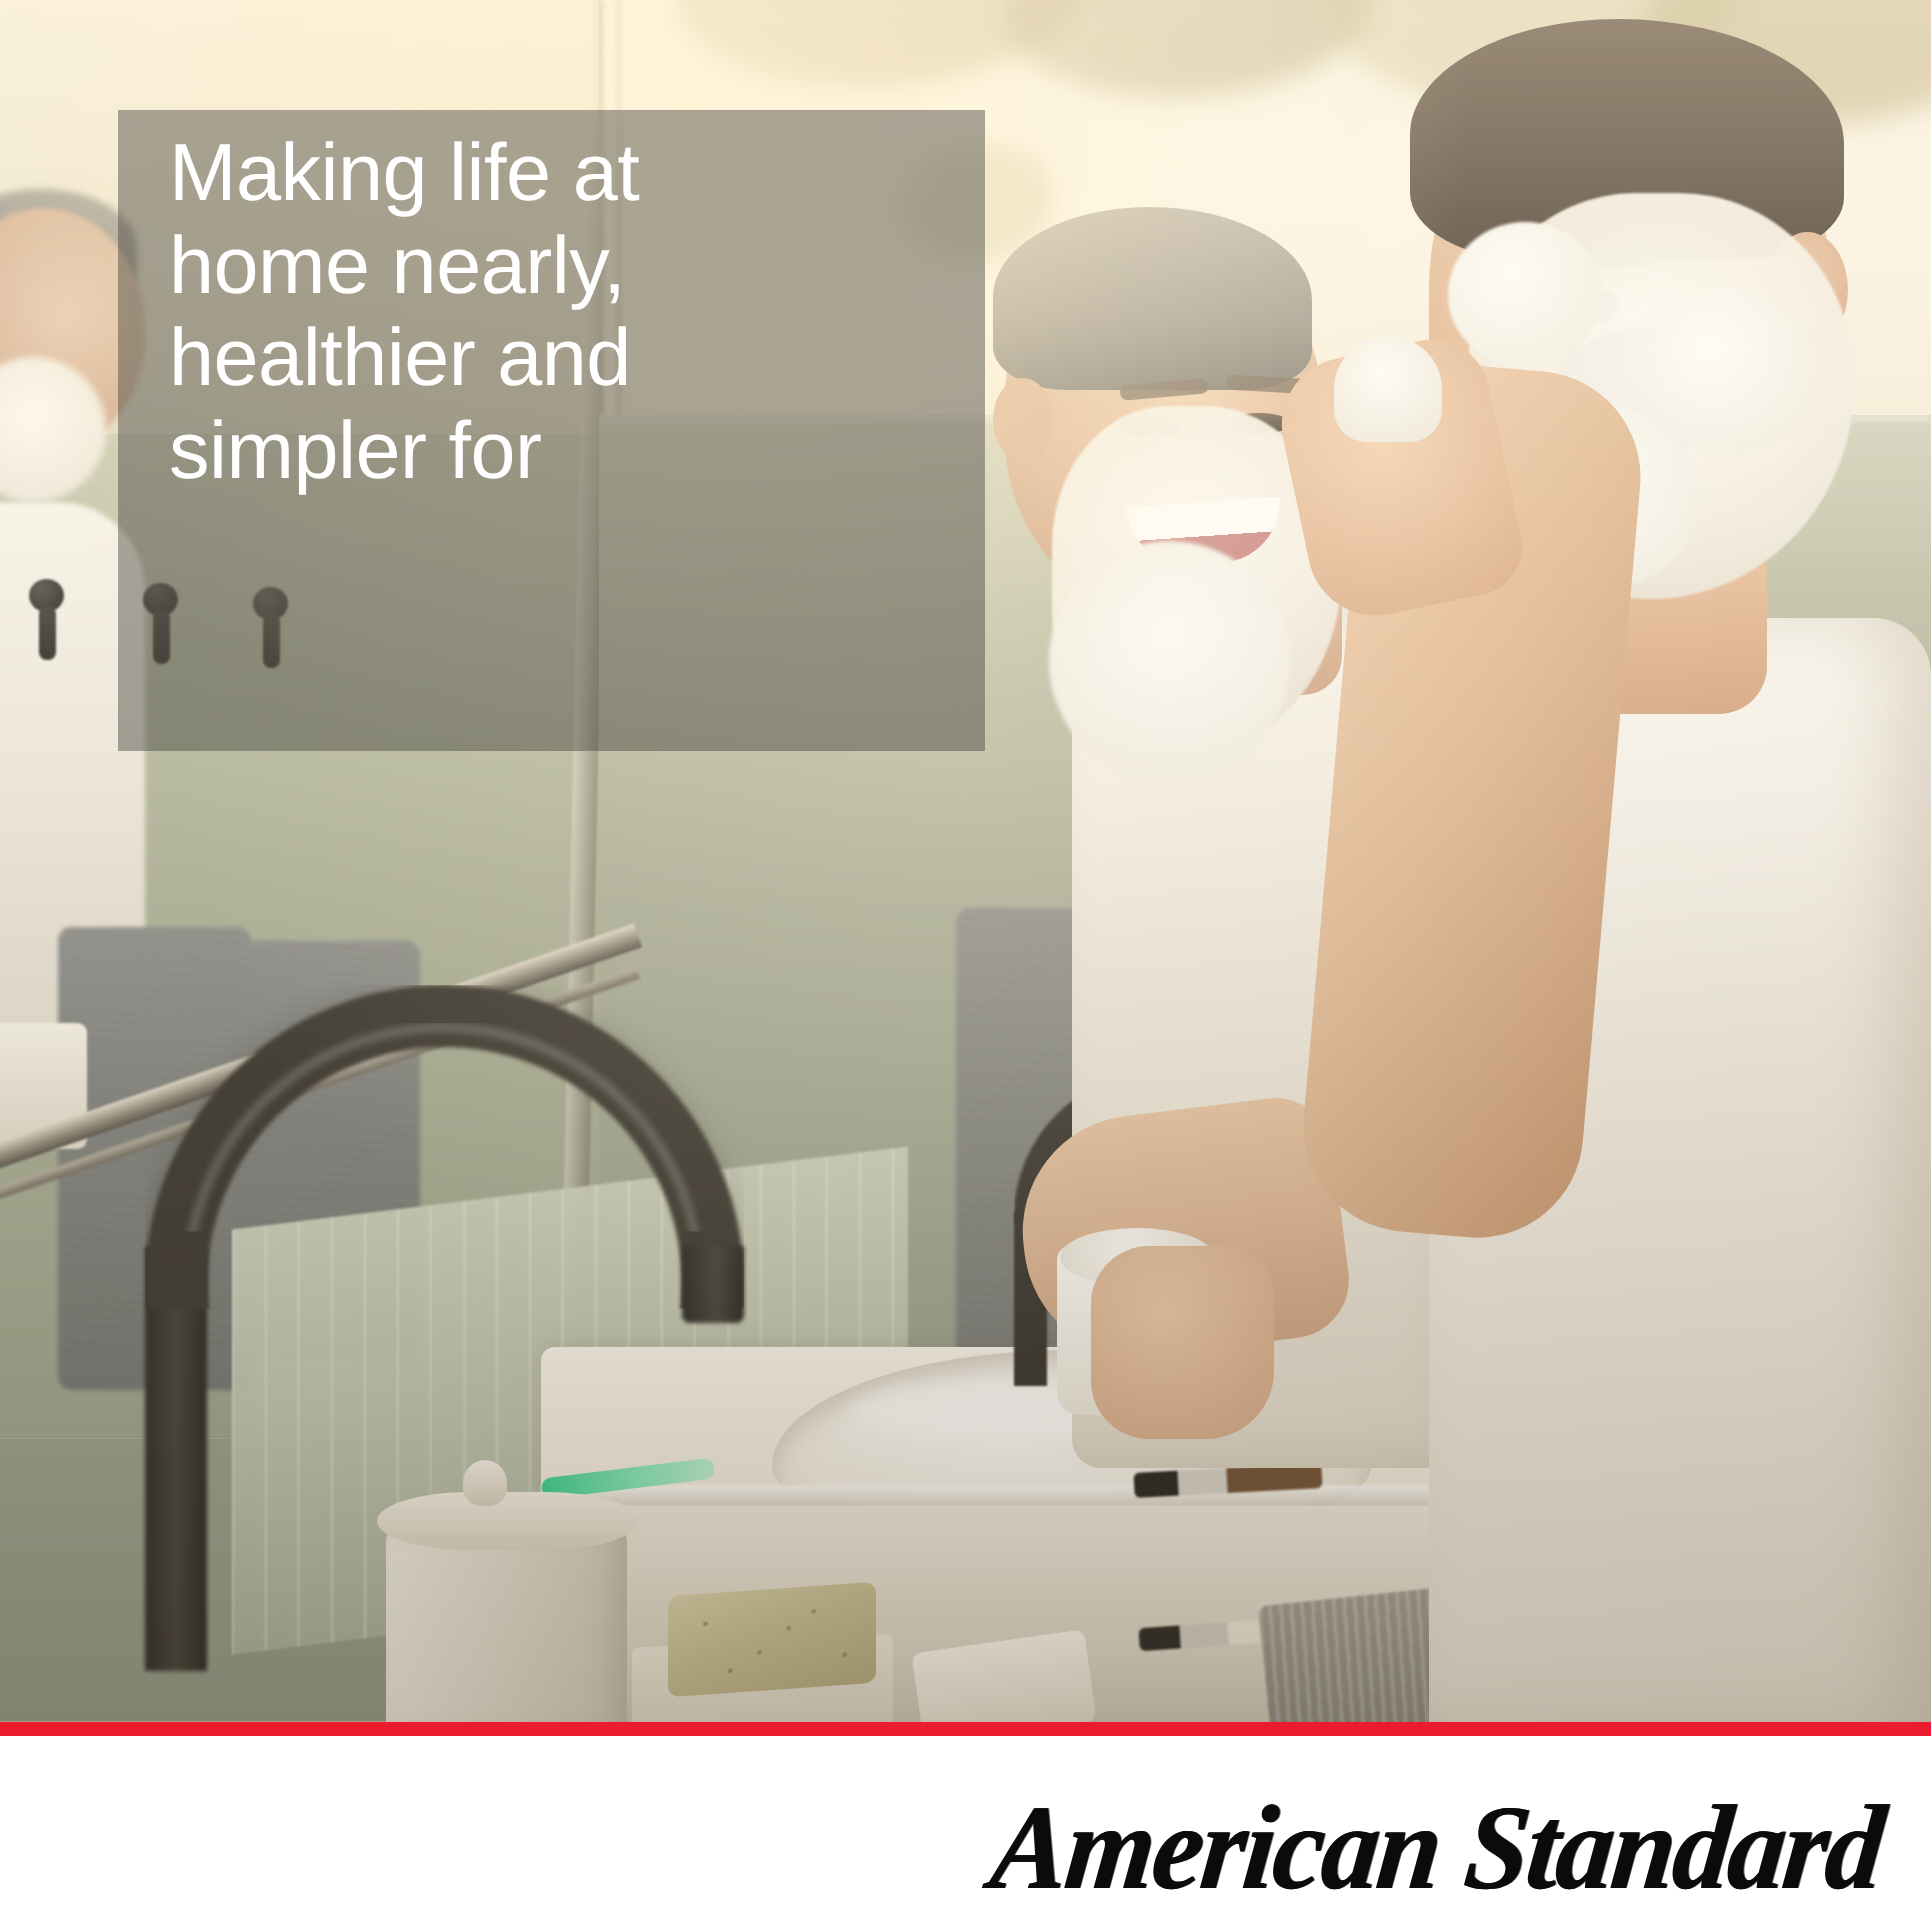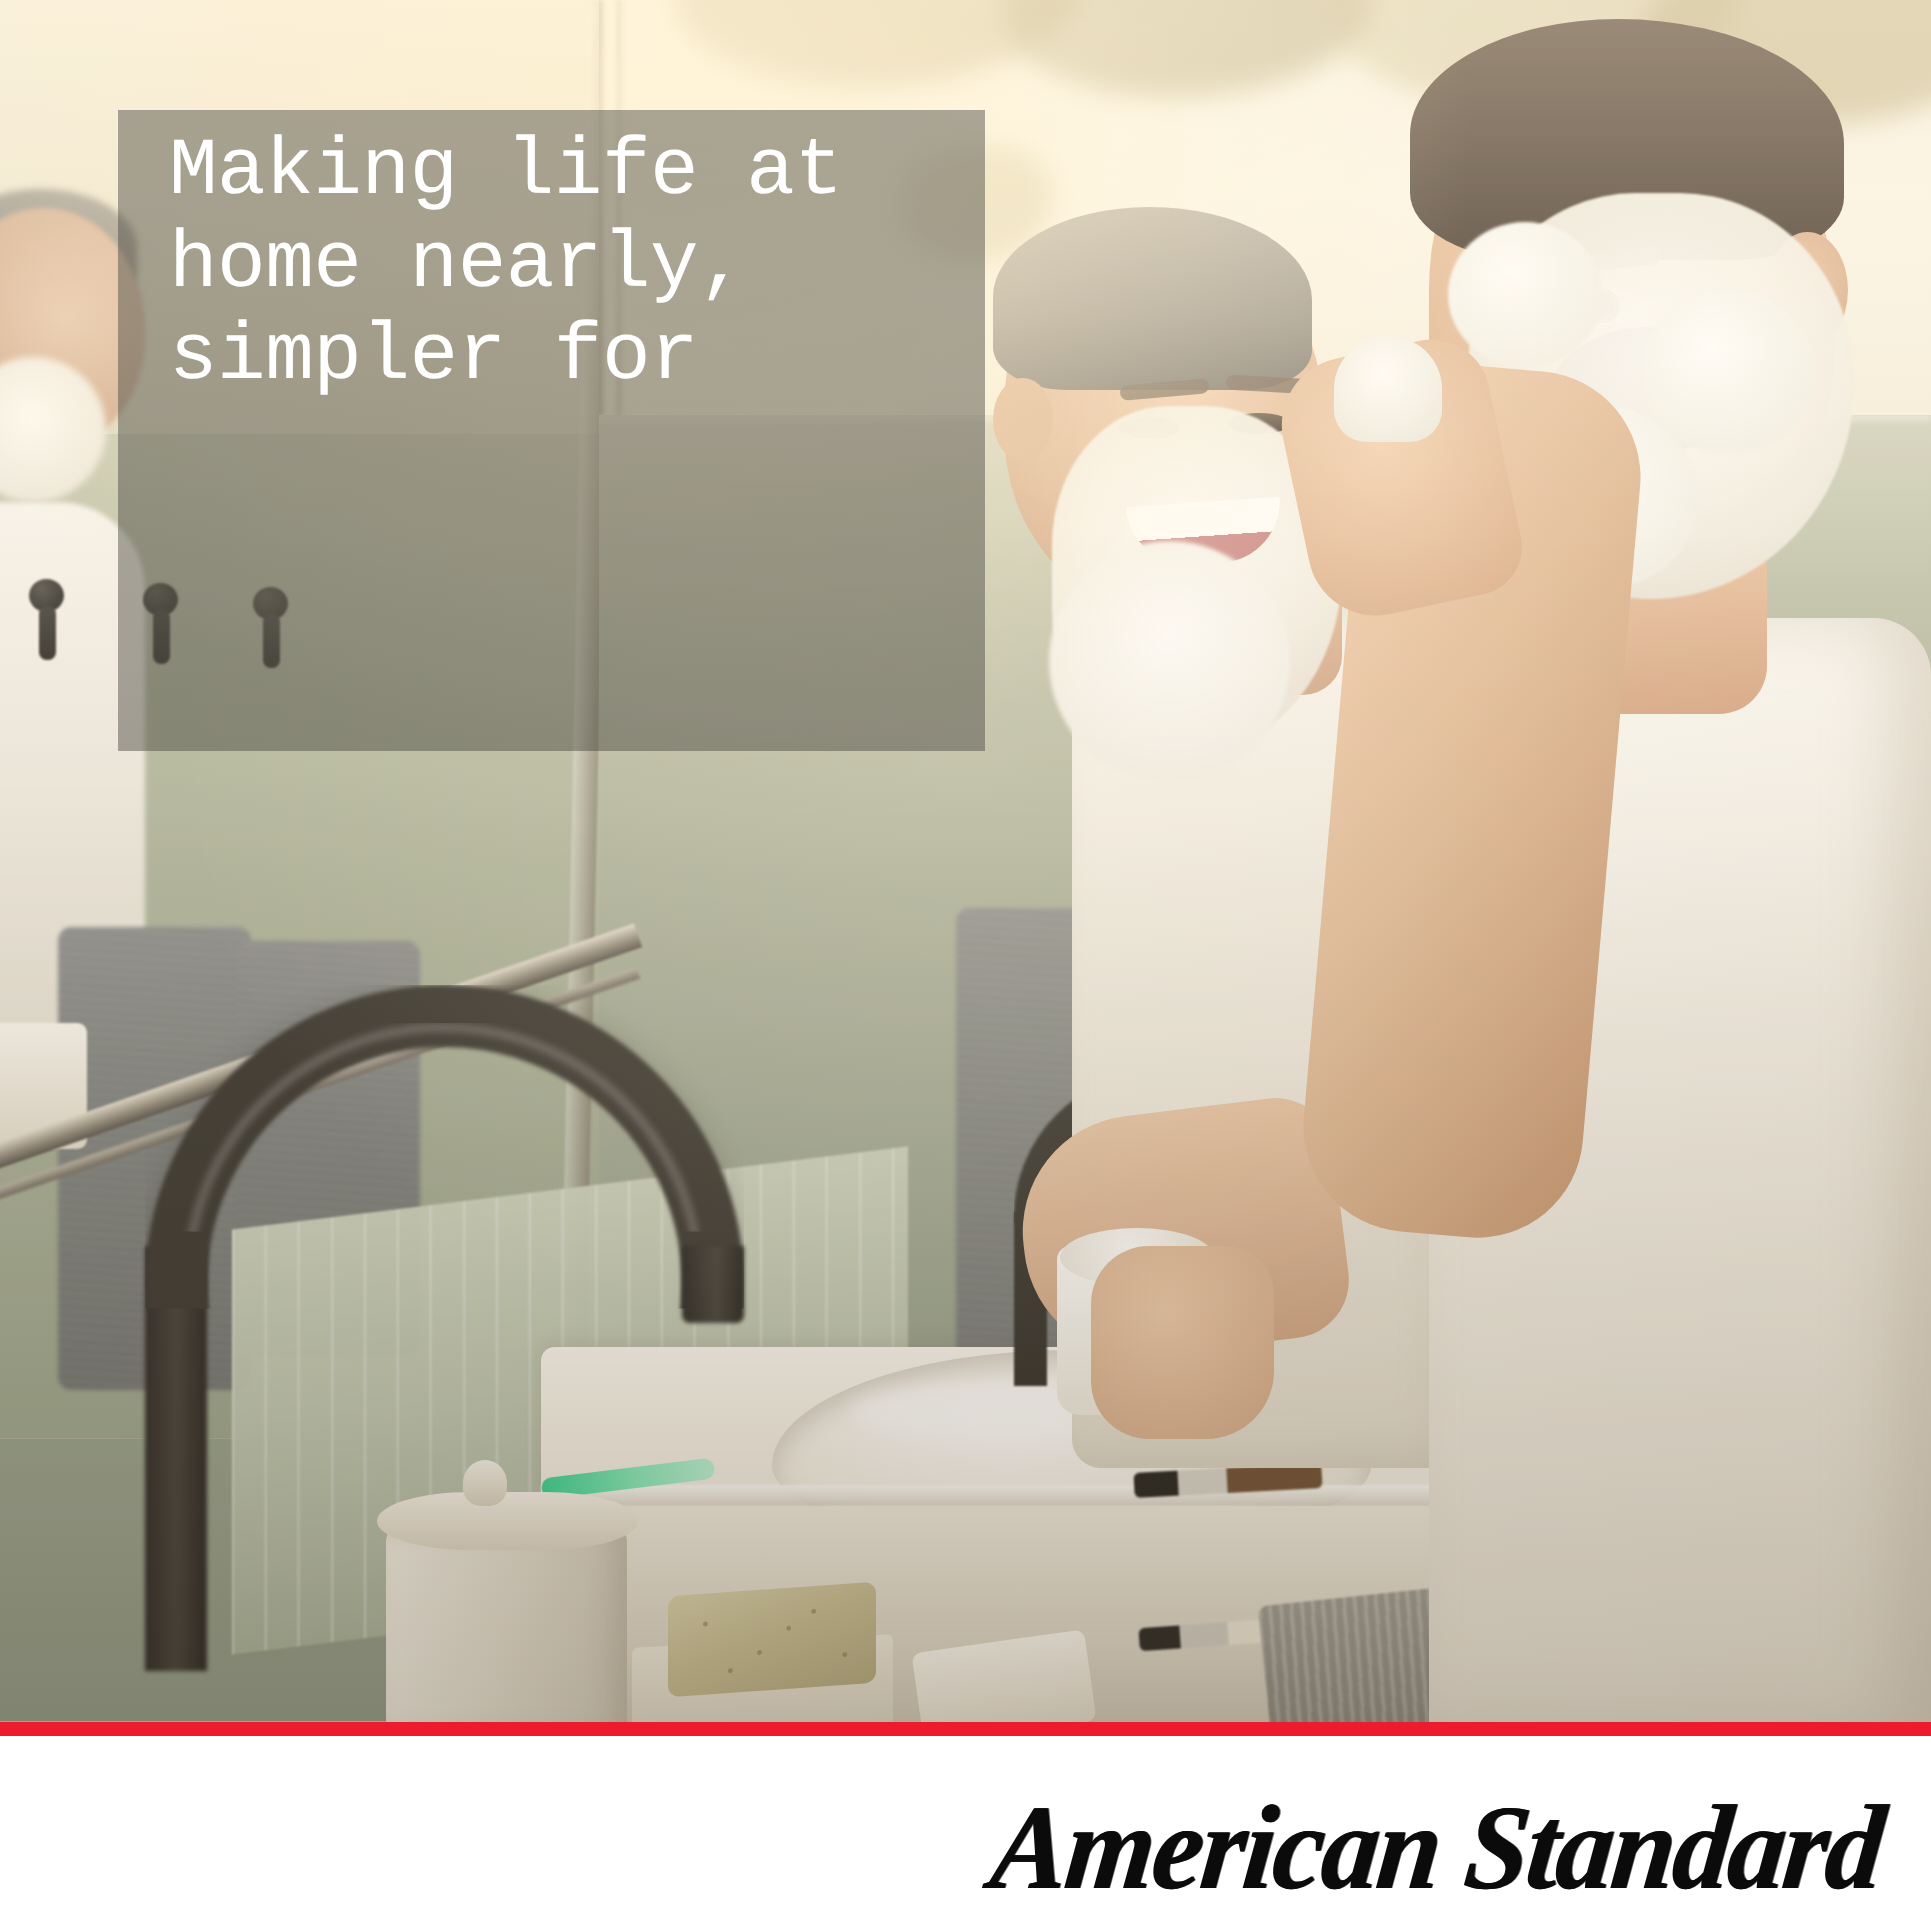--- a/index.html
+++ b/index.html
@@ -451,21 +451,21 @@
   
   .overlay {
     position:absolute; left:118px; top:110px; width:867px; height:641px;
     background:rgba(72,70,58,.46);
     backdrop-filter:saturate(.85);
   }
   .headline {
     position:absolute; left:169px; top:127px; width:772px;
     color:#ffffff; font-size:81px; line-height:1.145;
     font-weight:300; letter-spacing:-0.5px;
-    font-family:Liberation Mono, monospace;
+    font-family:Liberation Sans, sans-serif;
     text-rendering:geometricPrecision;
   }
   .headline-line { display:block; white-space:nowrap; }
 
   
   .rule {
     position:absolute; left:0; top:1722px; width:1931px; height:14.5px;
     background:#ec1b2e;
   }
   .footer {
@@ -616,20 +616,21 @@
     <div class="fg-arc-hl"></div>
     <div class="fg-spout"></div>
 
     <div class="sunwash"></div>
     <div class="grade"></div>
 
     <div class="overlay"></div>
     <div class="headline">
       <span class="headline-line">Making life at</span>
       <span class="headline-line">home nearly,</span>
+      <span class="headline-line">healthier and</span>
       <span class="headline-line">simpler for</span>
     </div>
 
   </div>
 
   <div class="rule"></div>
   <div class="footer"></div>
   <div class="logo">American Standard</div>
 
 </div>

